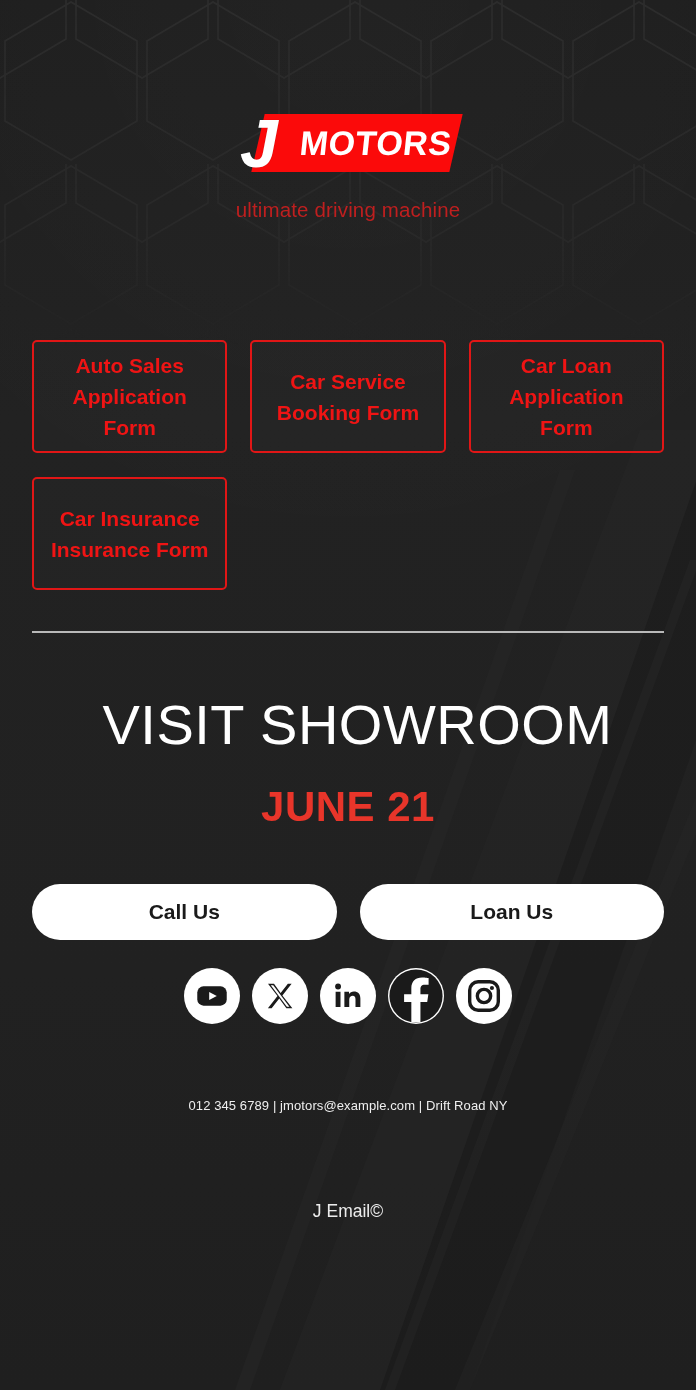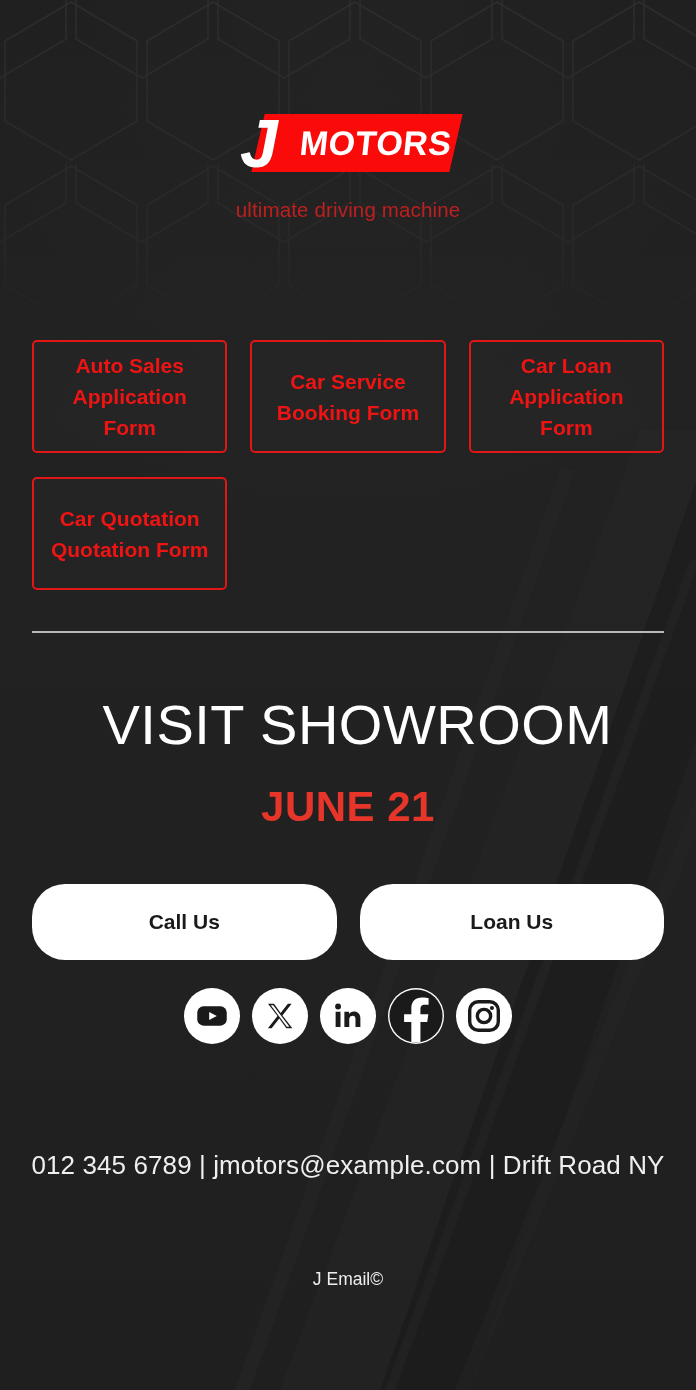--- a/index.html
+++ b/index.html
@@ -161,21 +161,21 @@
   
   .cta-row {
     position:relative;
     z-index:3;
     margin:54px 32px 0 32px;
     display:grid;
     grid-template-columns:1fr 1fr;
     gap:23px;
   }
   .cta-btn {
-    height:76px;
+    height:56px;
     border-radius:33px;
     background:#ffffff;
     color:#1a1a1a;
     font-size:21px;
     font-weight:700;
     display:flex;
     align-items:center;
     justify-content:center;
     cursor:pointer;
     border:none;
@@ -200,24 +200,24 @@
     align-items:center;
     justify-content:center;
     cursor:pointer;
   }
   .social svg { display:block; }
 
   
   .contact-line {
     position:relative;
     z-index:3;
-    margin-top:106px;
+    margin-top:74px;
     text-align:center;
     color:#efefef;
-    font-size:26px;
+    font-size:13px;
     letter-spacing:0.1px;
   }
   .copyright {
     position:relative;
     z-index:3;
     margin-top:88px;
     text-align:center;
     color:#ededed;
     font-size:17.5px;
   }
@@ -264,21 +264,21 @@
       <div class="logo-j">J</div>
       <div class="logo-word">MOTORS</div>
     </div>
     <div class="tagline">ultimate driving machine</div>
   </div>
 
   <div class="form-grid">
     <div class="form-btn">Auto Sales Application Form</div>
     <div class="form-btn">Car Service Booking Form</div>
     <div class="form-btn">Car Loan Application Form</div>
-    <div class="form-btn">Car Quotation Quotation Form</div>
+    <div class="form-btn">Car Insurance Insurance Form</div>
   </div>
 
   <div class="divider"></div>
 
   <div class="showroom">
     <div class="showroom-title">VISIT SHOWROOM</div>
     <div class="showroom-date">JUNE 21</div>
   </div>
 
   <div class="cta-row">

